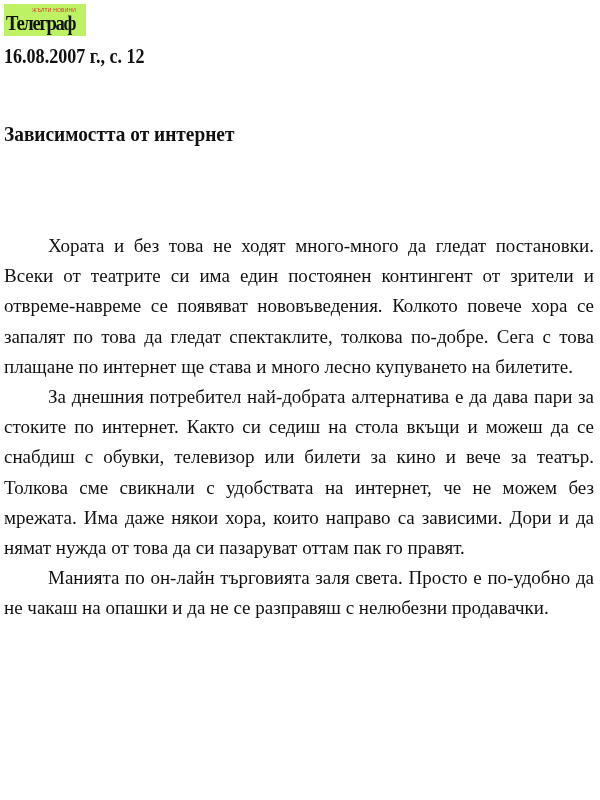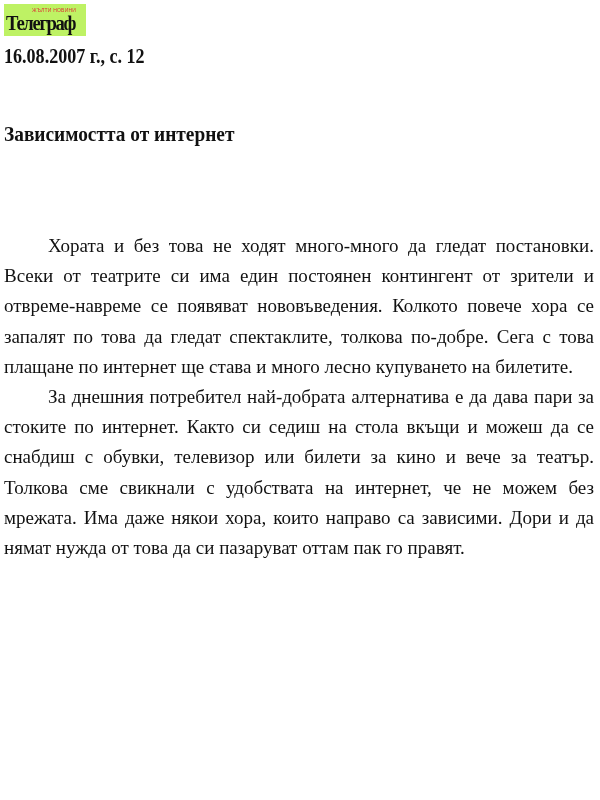--- a/index.html
+++ b/index.html
@@ -46,13 +46,14 @@
   <span class="logo-text">Телеграф</span>
 </div>
 
 <div class="dateline">16.08.2007 г., с. 12</div>
 
 <h1 class="title" style="margin:0;">Зависимостта от интернет</h1>
 
 <div class="body">
   <p class="para">Хората и без това не ходят много-много да гледат постановки. Всеки от театрите си има един постоянен контингент от зрители и отвреме-навреме се появяват нововъведения. Колкото повече хора се запалят по това да гледат спектаклите, толкова по-добре. Сега с това плащане по интернет ще става и много лесно купуването на билетите.</p>
   <p class="para">За днешния потребител най-добрата алтернатива е да дава пари за стоките по интернет. Както си седиш на стола вкъщи и можеш да се снабдиш с обувки, телевизор или билети за кино и вече за театър. Толкова сме свикнали с удобствата на интернет, че не можем без мрежата. Има даже някои хора, които направо са зависими. Дори и да нямат нужда от това да си пазаруват оттам пак го правят.</p>
+  <p class="para">Манията по он-лайн търговията заля света. Просто е по-удобно да не чакаш на опашки и да не се разправяш с нелюбезни продавачки.</p>
 </div>
 
 </body></html>

